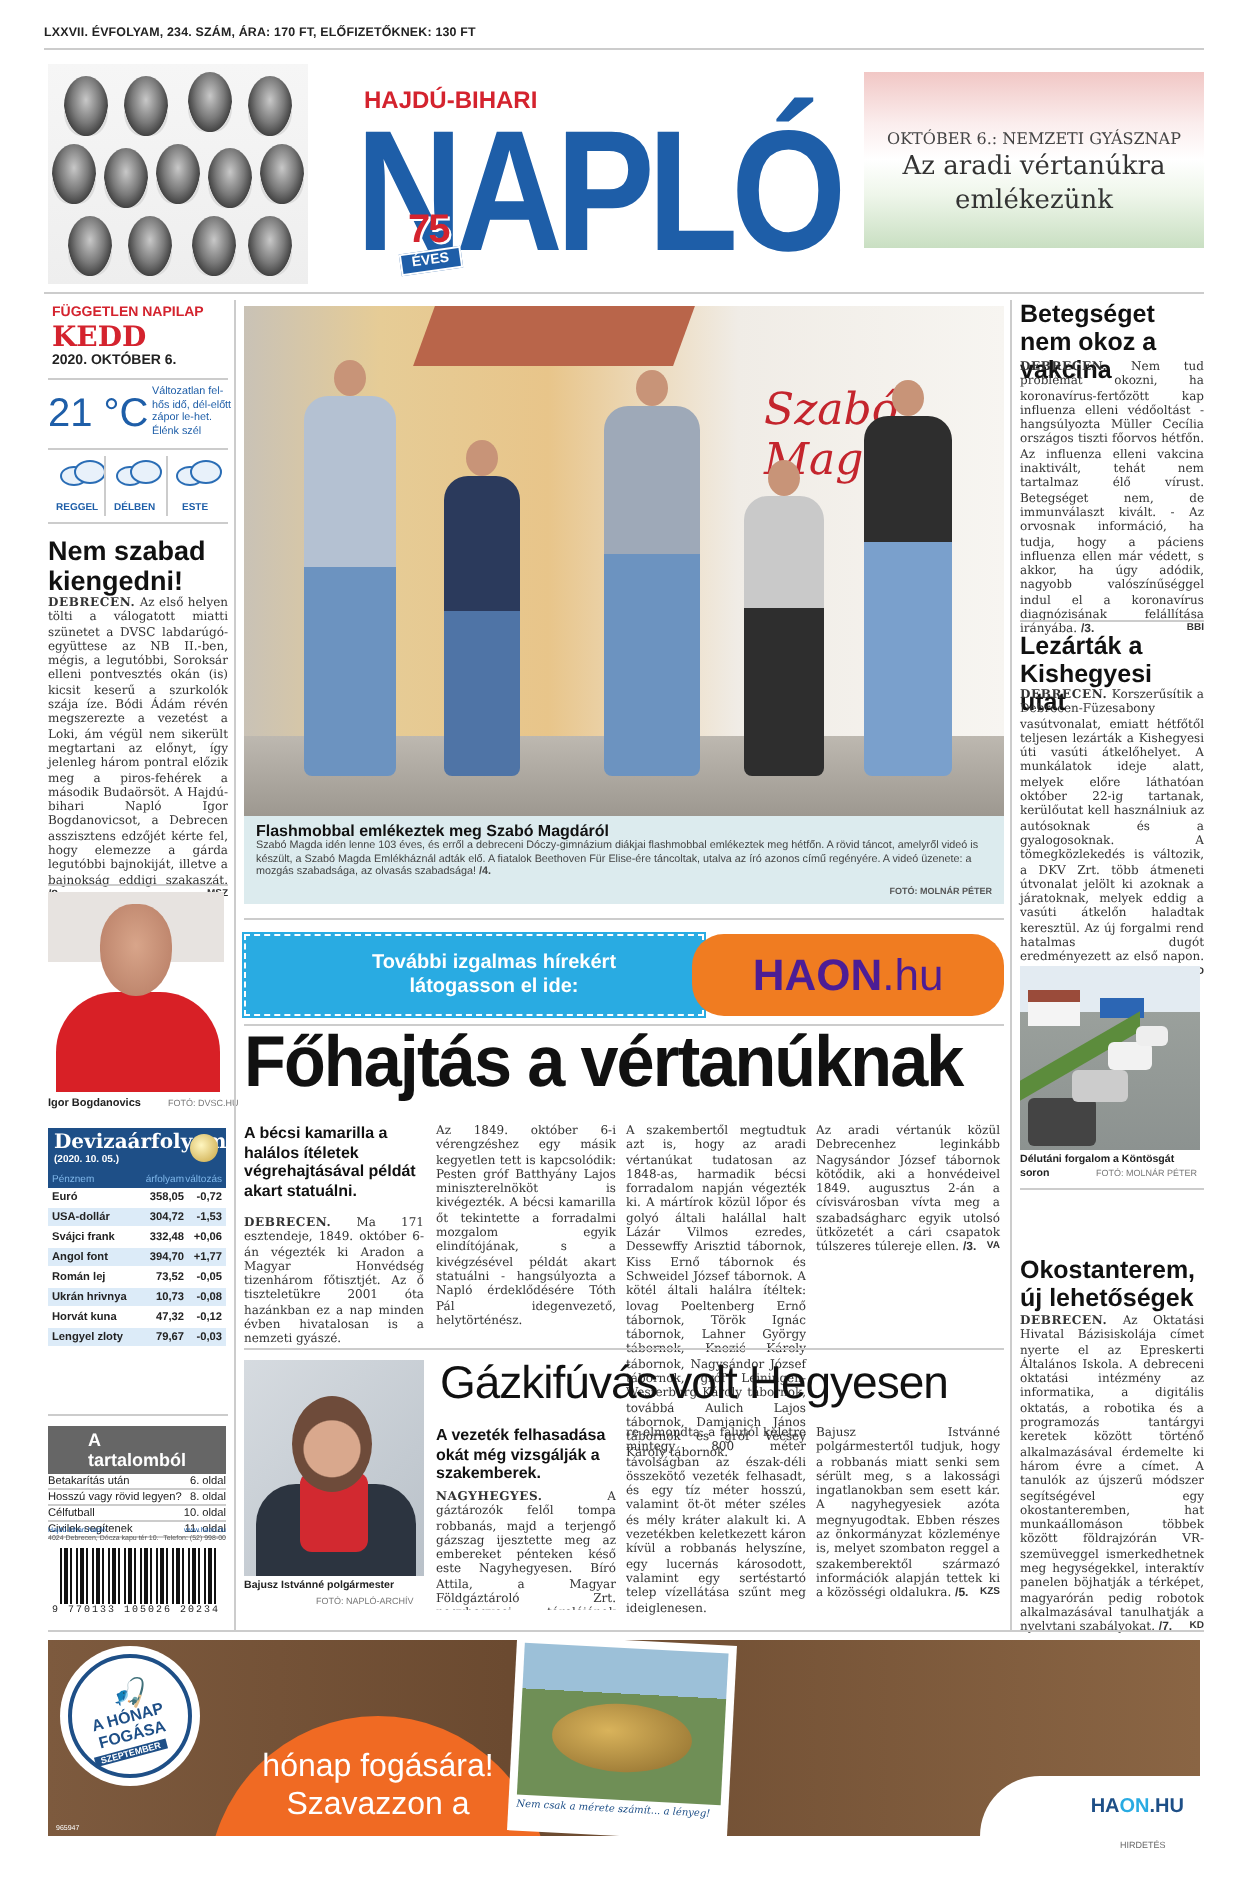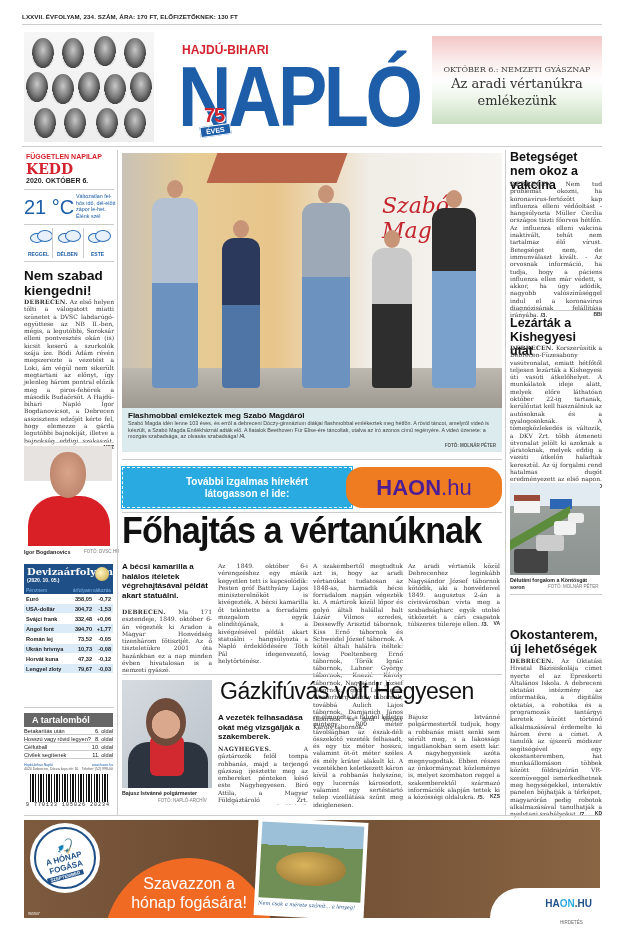--- a/index.html
+++ b/index.html
@@ -43,21 +43,21 @@
 .fx-head{background:#1e4f87;color:#fff;padding:2px 3px;height:22px;position:relative}
 .fx-title{font-size:10px;font-weight:bold;font-family:"DejaVu Serif",serif}
 .fx-date{font-size:5px;font-weight:bold;font-family:"Liberation Sans",sans-serif}
 .fx-coin{position:absolute;right:4px;top:3px;width:14px;height:14px;border-radius:50%;background:radial-gradient(circle at 40% 40%,#fff6c0,#c8a440)}
 .fx-cols{display:flex;background:#1e4f87;color:#7fb7ea;font-size:5px;font-family:"Liberation Sans",sans-serif;padding:1px 2px}
 .fx-row{display:flex;font-size:5.6px;font-weight:bold;font-family:"Liberation Sans",sans-serif;padding:1.5px 2px;border-bottom:1px solid #fff}
 .fx-row:nth-child(even){background:#dcebf8}
 .fx-row:nth-child(odd){background:#fff}
 .c-name{width:40px}.c-rate{width:26px;text-align:right}.c-chg{width:19px;text-align:right}
 .toc{left:24px;top:713px;width:89px}
-.toc-head{background:#666;color:#fff;font-size:9px;font-weight:bold;font-family:"Liberation Sans",sans-serif;padding:2px 8px}
+.toc-head{background:#666;color:#fff;font-size:9px;font-weight:bold;font-family:"Liberation Sans",sans-serif;padding:2px 20px}
 .toc-row{display:flex;justify-content:space-between;font-size:5.6px;font-family:"Liberation Sans",sans-serif;border-bottom:1px solid #ccc;padding:0.5px 0}
 .pub{left:24px;top:763px;width:89px;font-size:3.5px;color:#1e5ea8;font-family:"Liberation Sans",sans-serif}
 .barcode{left:30px;top:774px;width:80px;height:28px;background:repeating-linear-gradient(90deg,#111 0 1px,#fff 1px 2px,#111 2px 4px,#fff 4px 5px,#111 5px 6px,#fff 6px 8px)}
 .barnum{left:26px;top:802px;font-size:5px;font-family:"Liberation Mono",monospace;letter-spacing:1px}
 
 .photo-main{left:122px;top:153px;width:380px;height:255px;background:linear-gradient(90deg,#c9c2b6 0%,#e6cc96 18%,#e8c58a 40%,#f0ece6 65%,#f7f5f1 100%);overflow:hidden}
 .roof{position:absolute;left:90px;top:0;width:130px;height:30px;background:#b9654a;transform:skewX(-20deg)}
 .ground{position:absolute;left:0;bottom:0;width:100%;height:40px;background:linear-gradient(#bdb8b0,#9d9890)}
 .kid{position:absolute;bottom:20px;border-radius:12px 12px 4px 4px}
 .kid .hd{position:absolute;left:50%;top:-18px;width:16px;height:18px;margin-left:-8px;border-radius:50%;background:#c89478}
@@ -403,22 +403,22 @@
 
 <div class="abs ad">
   <div class="ad-logo">
     <div class="ad-logo-in">
       <div style="font-size:14px">🎣</div>
       <div class="ad-logo-t">A HÓNAP FOGÁSA</div>
       <div class="ad-logo-s">SZEPTEMBER</div>
     </div>
   </div>
   <div class="ad-vote">
+    <div>hónap fogására!</div>
     <div>Szavazzon a</div>
-    <div>hónap fogására!</div>
   </div>
   <div class="ad-polaroid">
     <div class="ad-pol-img"></div>
     <div class="ad-fish"></div>
     <div class="ad-pol-txt">Nem csak a mérete számít... a lényeg!</div>
   </div>
   <div class="ad-haon">
     <span>HA</span>
       <span class="on">ON</span>
       <span>.HU</span>

